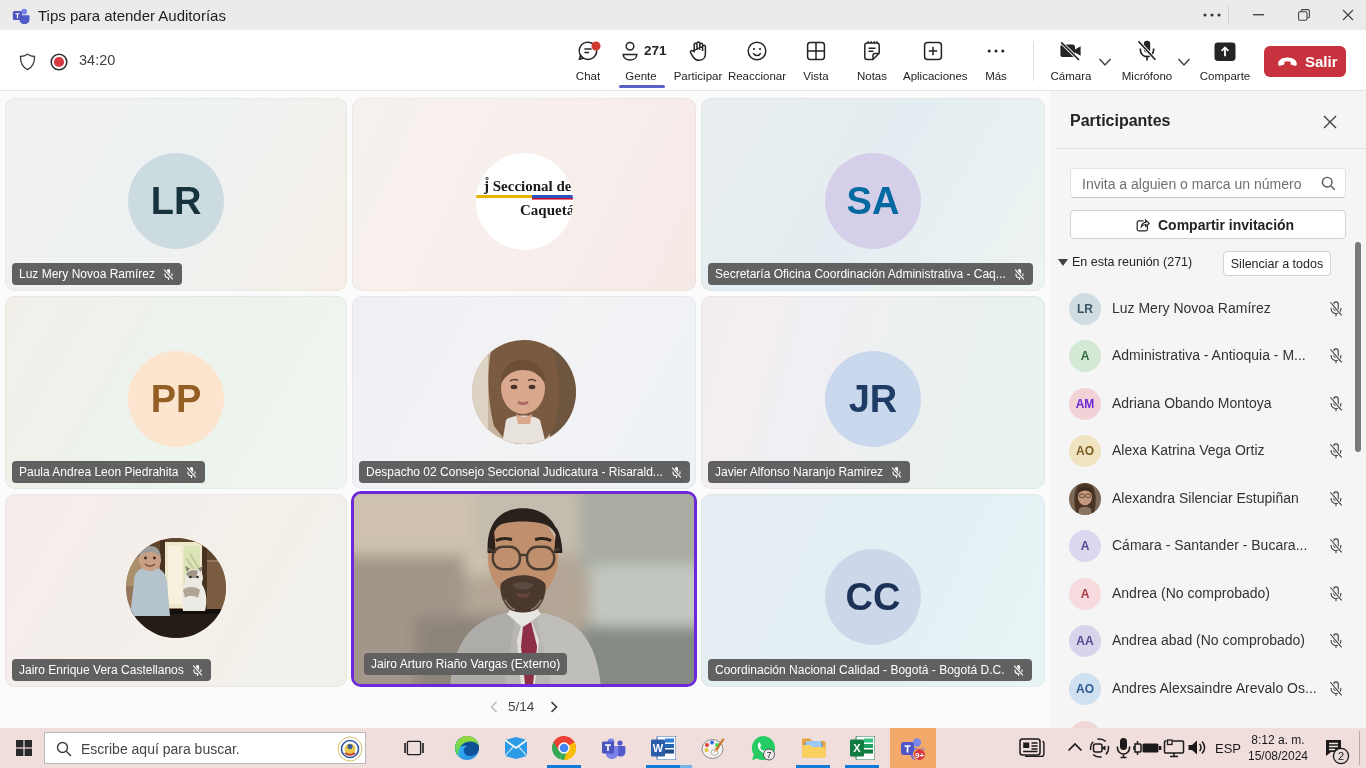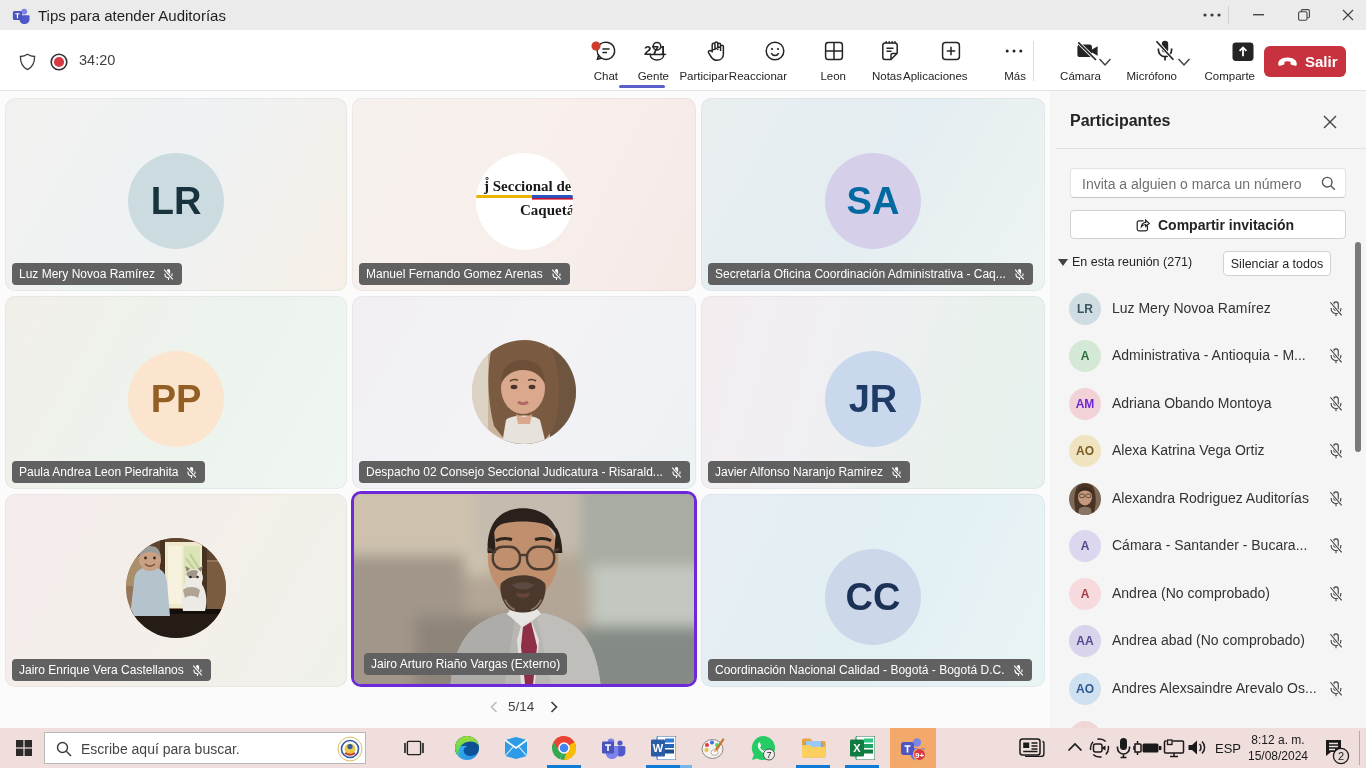--- a/index.html
+++ b/index.html
@@ -1,21 +1,21 @@
 <!DOCTYPE html>
 <html><head>
 <meta charset="utf-8">
 <style>
   * { margin:0; padding:0; box-sizing:border-box; }
   html,body { width:1366px; height:768px; overflow:hidden; font-family:"Liberation Sans", sans-serif; background:#fbfbfb; }
   .abs { position:absolute; }
   #titlebar { position:absolute; left:0; top:0; width:1366px; height:30px; background:#ebebeb; }
   #title-text { position:absolute; left:38px; top:7px; font-size:15px; color:#1f1f1f; }
   #toolbar { position:absolute; left:0; top:30px; width:1366px; height:61px; background:#ffffff; border-bottom:1px solid #e3e3e3; }
-  .tbtn { position:absolute; top:9px; width:60px; text-align:right; color:#242424; }
+  .tbtn { position:absolute; top:9px; width:60px; text-align:center; color:#242424; }
   .tbtn .lbl { display:block; margin-top:3px; font-size:11.5px; }
   #stage { position:absolute; left:0; top:91px; width:1050px; height:637px; background:#fbfbfb; }
   .tile { position:absolute; border-radius:10px; overflow:hidden; box-shadow:inset 0 0 0 1px rgba(120,120,120,0.07); }
   .avatar { position:absolute; border-radius:50%; display:flex; align-items:center; justify-content:center; font-weight:bold; }
   .nlabel { position:absolute; left:7px; bottom:6px; height:22px; background:#616161; border-radius:4px; color:#fff; font-size:12px; display:flex; align-items:center; padding:0 7px; white-space:nowrap; }
   .nlabel svg { margin-left:7px; }
   #panel { position:absolute; left:1050px; top:91px; width:316px; height:637px; background:#f5f5f5; }
   .prow { position:absolute; left:19px; width:290px; height:48px; }
   .pavatar { position:absolute; left:0; top:8px; width:32px; height:32px; border-radius:50%; display:flex; align-items:center; justify-content:center; font-weight:bold; font-size:12px; }
   .pname { position:absolute; left:43px; top:15px; font-size:14px; color:#333; white-space:nowrap; }
@@ -94,21 +94,21 @@
       <circle cx="15" cy="10" r="1.1" fill="#242424" stroke="none"></circle>
       <path d="M8.2 14.2 c.9 1.6 2.2 2.4 3.8 2.4 s2.9 -.8 3.8 -2.4"></path>
     </svg>
     <span class="lbl">Reaccionar</span>
   </div>
   <div class="tbtn" style="left:786px">
     <svg width="24" height="24" viewBox="0 0 24 24" fill="none" stroke="#242424" stroke-width="1.5">
       <rect x="3.6" y="3.6" width="16.8" height="16.8" rx="2.6"></rect>
       <path d="M12 3.6 V20.4 M3.6 12 H20.4"></path>
     </svg>
-    <span class="lbl">Leon</span>
+    <span class="lbl">Vista</span>
   </div>
   <div class="tbtn" style="left:842px">
     <svg width="24" height="24" viewBox="0 0 24 24" fill="none" stroke="#242424" stroke-width="1.5">
       <path d="M4.8 6.2 a2.2 2.2 0 0 1 2.2 -2.2 h10 a2.2 2.2 0 0 1 2.2 2.2 v8 l-6.3 6.3 h-5.9 a2.2 2.2 0 0 1 -2.2 -2.2 Z"></path>
       <path d="M13 20.2 v-4.2 a1.6 1.6 0 0 1 1.6 -1.6 h4.3"></path>
       <path d="M8.2 2 v2.4 M11.2 2 v2.4 M14.2 2 v2.4 M17 2 v2.4" stroke-width="1.2"></path>
       <path d="M8.5 9.3 h7 M8.5 12.3 h5"></path>
     </svg>
     <span class="lbl">Notas</span>
   </div>
@@ -189,26 +189,20 @@
           </clipPath>
         </defs>
       <g clip-path="url(#logoc)">
       <text x="8" y="38" font-family="Liberation Serif, serif" font-weight="bold" font-size="15" fill="#1a1a1a">j̊ Seccional de</text>
       <rect x="0" y="42" width="56" height="3" fill="#e8b400"></rect>
       <rect x="56" y="42" width="41" height="3" fill="#2a52be"></rect>
       <rect x="56" y="45" width="41" height="1.6" fill="#c8102e"></rect>
       <text x="44" y="62" font-family="Liberation Serif, serif" font-weight="bold" font-size="15" fill="#1a1a1a">Caquetá</text>
       </g>
     </svg>
-    <div class="nlabel">Manuel Fernando Gomez Arenas<svg width="13" height="13" viewBox="0 0 24 24" fill="none" stroke="#ffffff" stroke-width="2">
-          <rect x="9" y="2" width="6" height="11" rx="3" fill="#fff" stroke="none"></rect>
-          <path d="M5.5 10 v1.5 a6.5 6.5 0 0 0 13 0 V10 M12 18 v4"></path>
-          <line x1="4" y1="3" x2="20" y2="21" stroke="#616161" stroke-width="4.5"></line>
-          <line x1="4" y1="3" x2="20" y2="21"></line>
-        </svg></div>
   </div>
   <div class="tile" style="left:701px;top:7px;width:344px;height:193px;background:linear-gradient(120deg,#e9eef0,#e4edf1 50%,#eef4f2)">
     <div class="avatar" style="left:124px;top:55px;width:96px;height:96px;background:#d6cfe9;color:#0369a1;font-size:38px">SA</div>
     <div class="nlabel">Secretaría Oficina Coordinación Administrativa - Caq...<svg width="13" height="13" viewBox="0 0 24 24" fill="none" stroke="#ffffff" stroke-width="2">
           <rect x="9" y="2" width="6" height="11" rx="3" fill="#fff" stroke="none"></rect>
           <path d="M5.5 10 v1.5 a6.5 6.5 0 0 0 13 0 V10 M12 18 v4"></path>
           <line x1="4" y1="3" x2="20" y2="21" stroke="#616161" stroke-width="4.5"></line>
           <line x1="4" y1="3" x2="20" y2="21"></line>
         </svg></div>
   </div>
@@ -443,21 +437,21 @@
         <g clip-path="url(#pav1)">
           <rect width="32" height="32" fill="#7d6a58"></rect>
           <path d="M8 4 C4 12 5 22 7 30 L25 30 C27 22 28 12 24 4 C20 -1 12 -1 8 4 Z" fill="#4a3426"></path>
           <ellipse cx="16" cy="14" rx="7" ry="8.5" fill="#c49a7e"></ellipse>
           <path d="M9 11 C9 6 12 4 16 4 C20 4 23 6 23 11 C21 8 18 7.4 16 7.4 C14 7.4 11 8 9 11 Z" fill="#3c2a1e"></path>
           <rect x="10.5" y="11" width="5" height="3.6" rx="1.6" fill="none" stroke="#5a4434" stroke-width="0.9"></rect>
           <rect x="16.8" y="11" width="5" height="3.6" rx="1.6" fill="none" stroke="#5a4434" stroke-width="0.9"></rect>
           <path d="M10 26 C12 23 20 23 22 26 L23 32 H9 Z" fill="#8a7562"></path>
         </g>
       </svg>
-    <div class="pname">Alexandra Rodriguez Auditorías</div>
+    <div class="pname">Alexandra Silenciar Estupiñan</div>
     <svg class="pmic" width="18" height="18" viewBox="0 0 24 24" fill="none" stroke="#424242" stroke-width="1.5">
         <rect x="9" y="2.5" width="6" height="11" rx="3"></rect>
         <path d="M5.5 10.5 v1 a6.5 6.5 0 0 0 13 0 v-1 M12 18.3 v3.2"></path>
         <line x1="4.5" y1="3" x2="19.5" y2="20.5" stroke="#f5f5f5" stroke-width="3.6"></line>
         <line x1="4.5" y1="3" x2="19.5" y2="20.5"></line>
       </svg>
   </div>
   <div class="prow" style="top:431px">
     <div class="pavatar" style="background:#dcd7ee;color:#4f4a8f">A</div>
     <div class="pname">Cámara - Santander - Bucara...</div>

